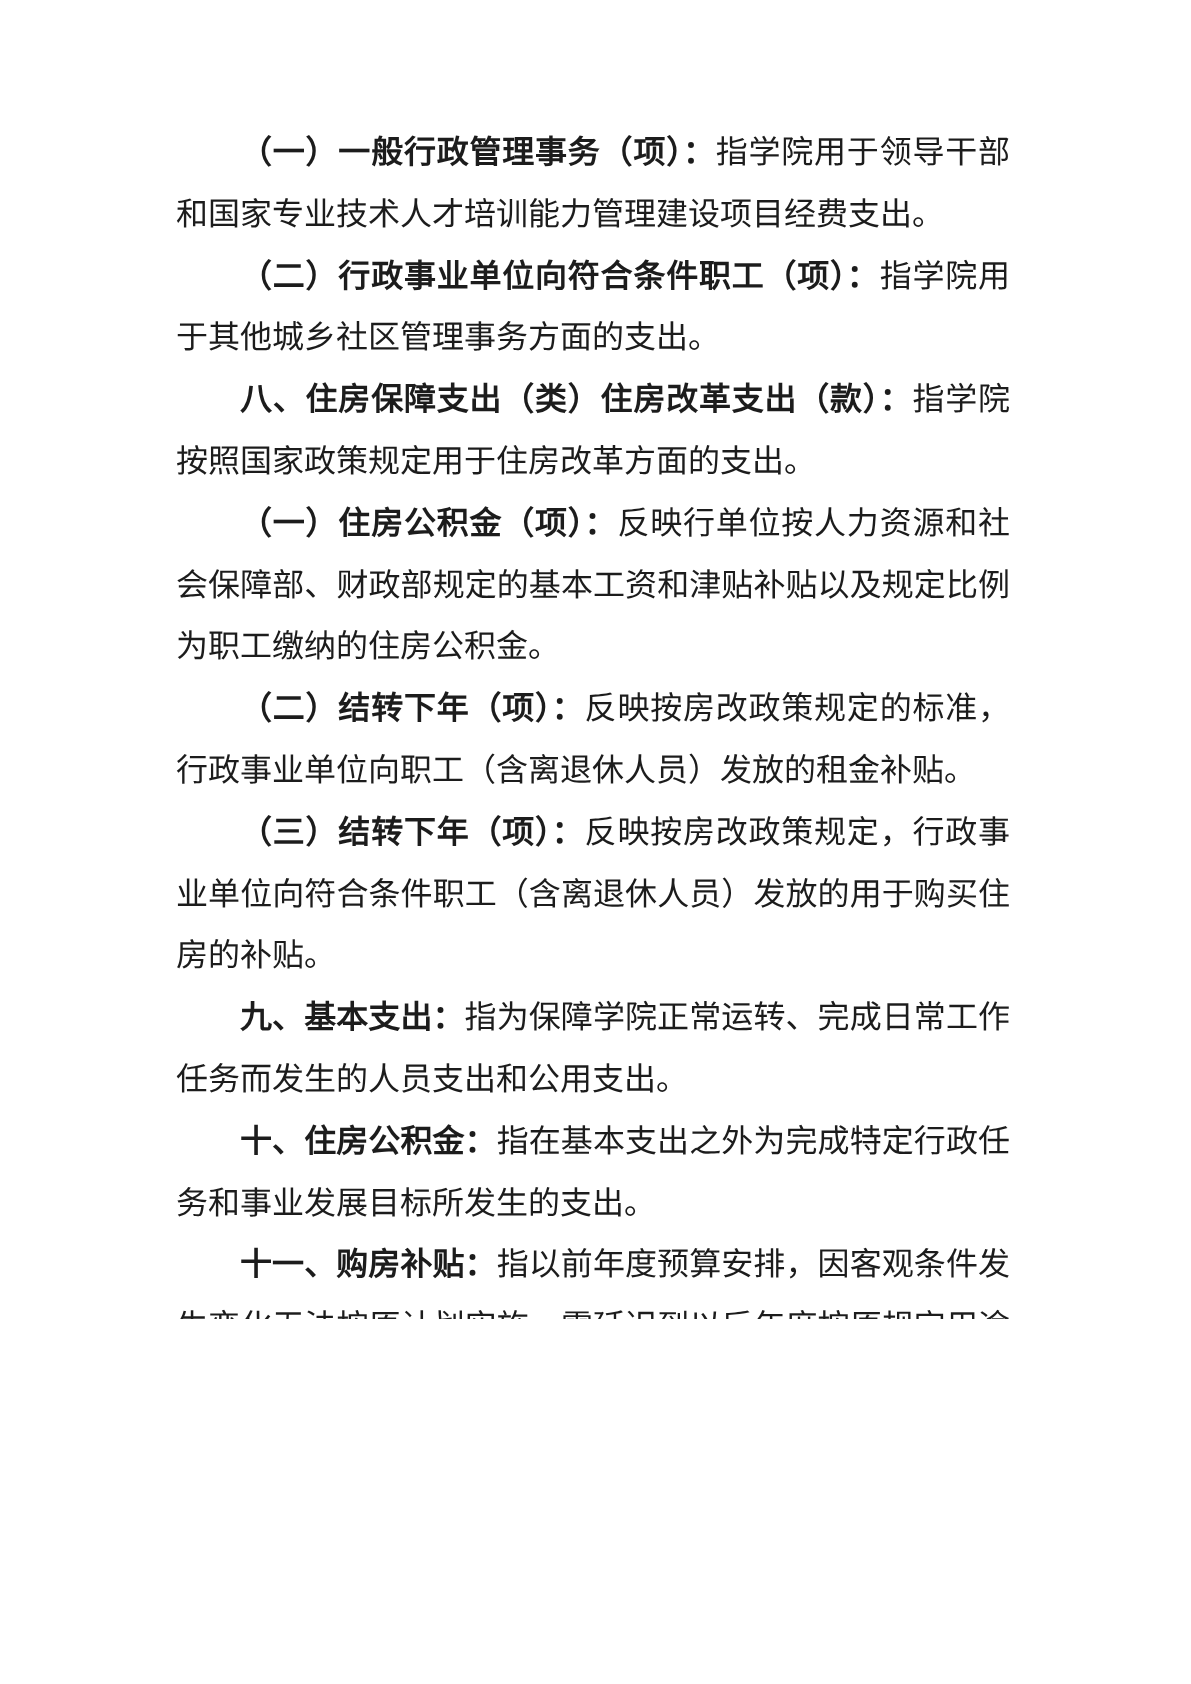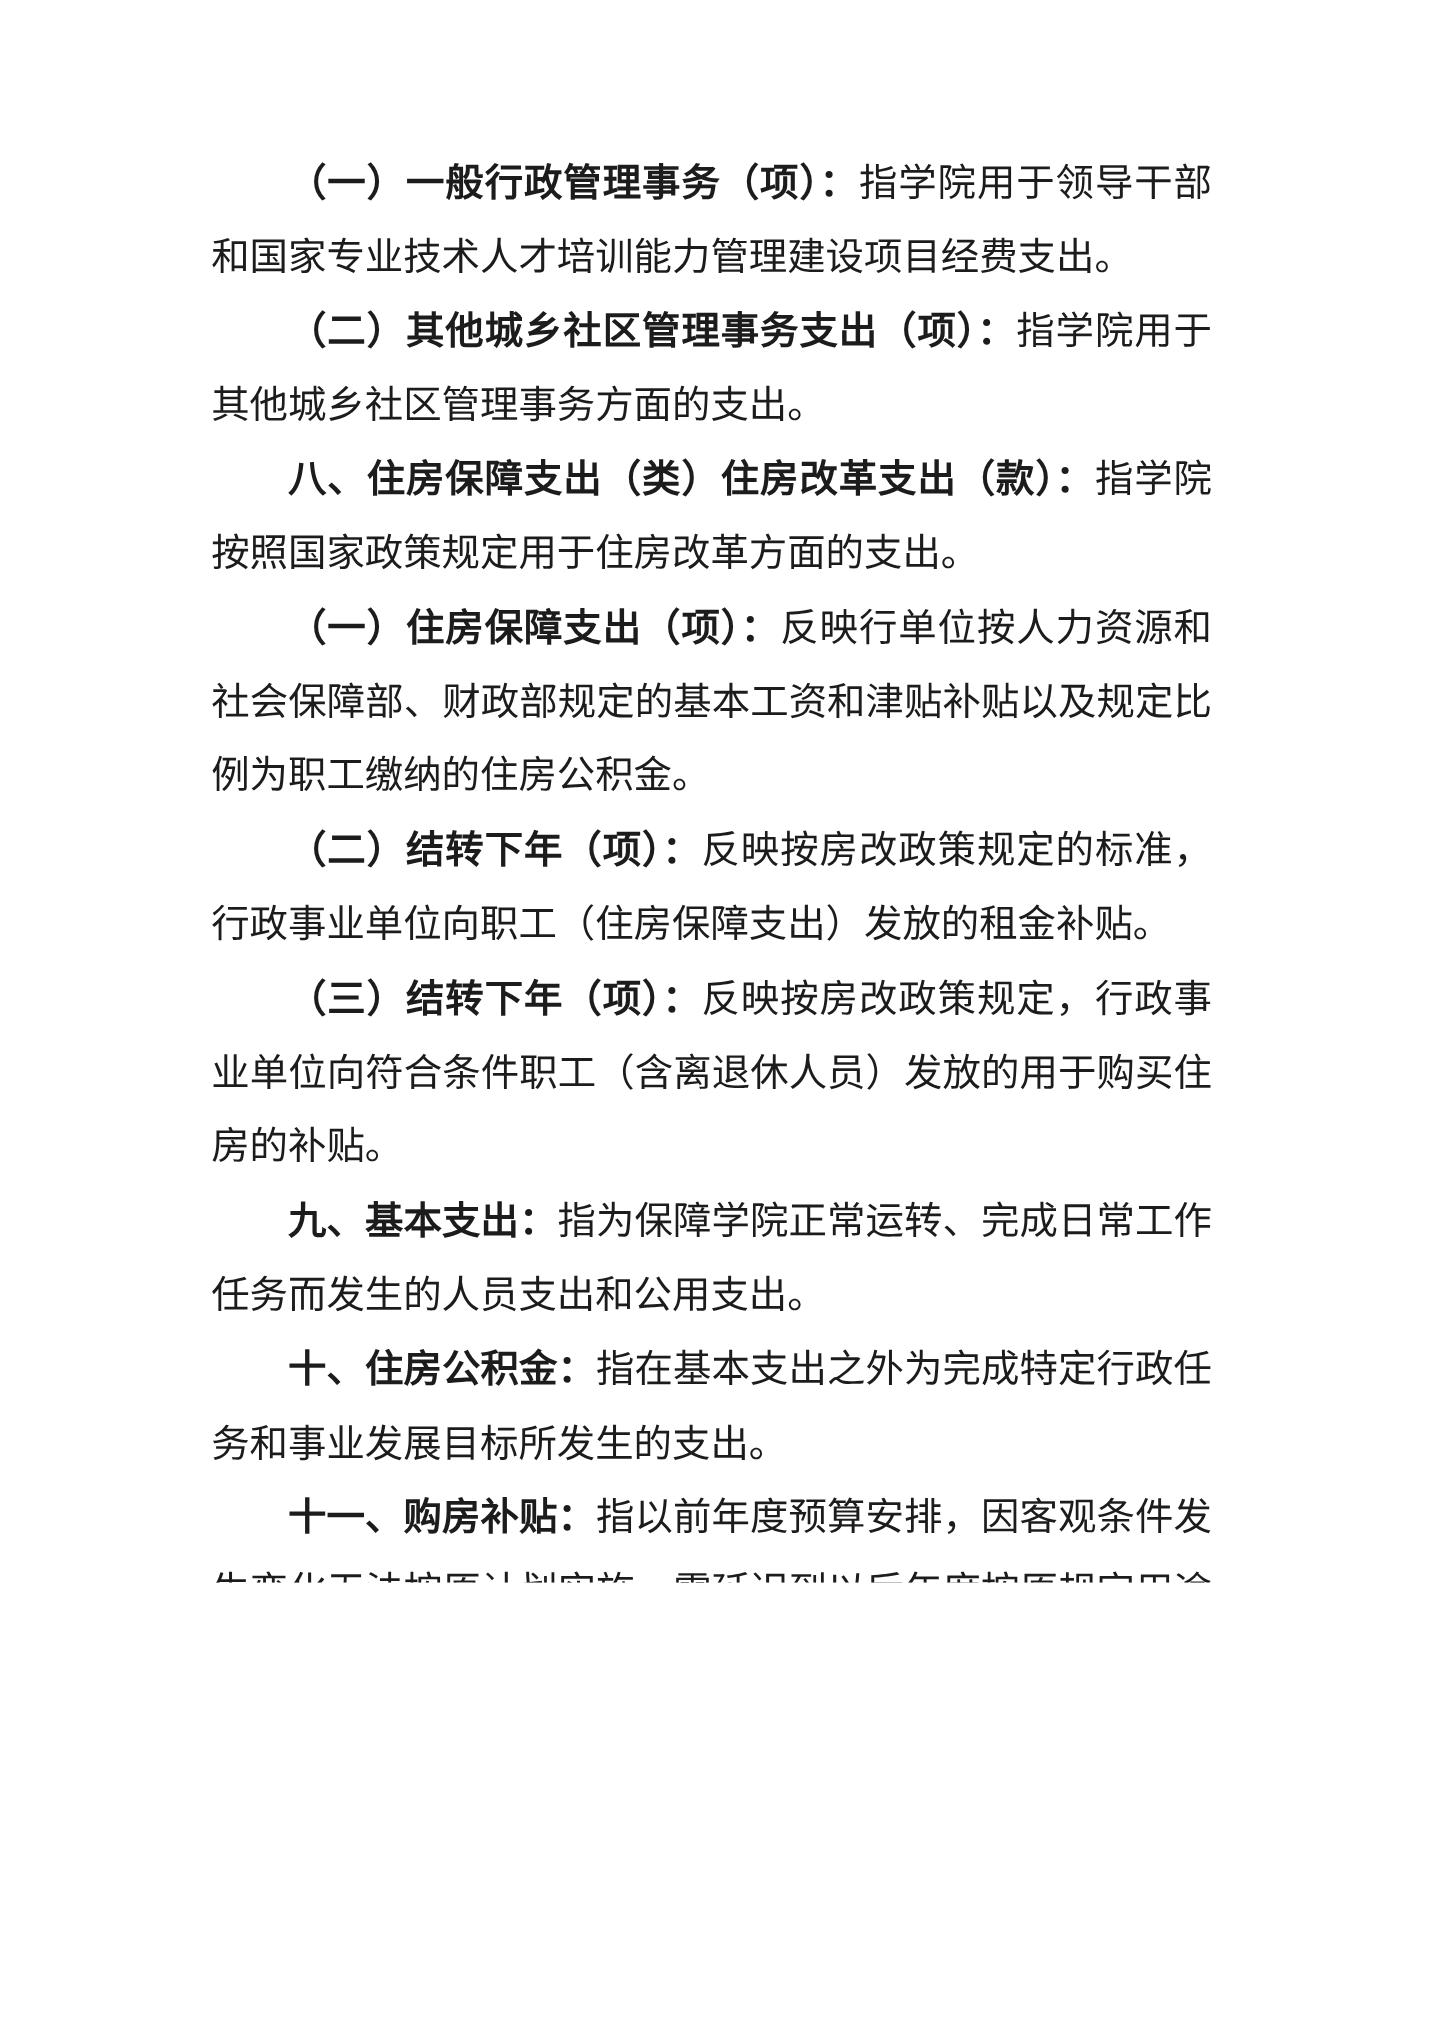--- a/index.html
+++ b/index.html
@@ -50,23 +50,23 @@
     color: #be185d;
     font-family: "Liberation Serif", serif;
   }
 </style>
 </head>
 <body>
 
 <div class="page">
   <div class="content">
     <p class="para"><b class="lead">（一）一般行政管理事务（项）：</b><span class="rest">指学院用于领导干部和国家专业技术人才培训能力管理建设项目经费支出。</span></p>
-    <p class="para"><b class="lead">（二）其他城乡社区管理事务支出（项）：</b><span class="rest">指学院用于其他城乡社区管理事务方面的支出。</span></p>
+    <p class="para"><b class="lead">（二）行政事业单位向符合条件职工（项）：</b><span class="rest">指学院用于其他城乡社区管理事务方面的支出。</span></p>
     <p class="para"><b class="lead">八、住房保障支出（类）住房改革支出（款）：</b><span class="rest">指学院按照国家政策规定用于住房改革方面的支出。</span></p>
-    <p class="para"><b class="lead">（一）住房保障支出（项）：</b><span class="rest">反映行单位按人力资源和社会保障部、财政部规定的基本工资和津贴补贴以及规定比例为职工缴纳的住房公积金。</span></p>
-    <p class="para"><b class="lead">（二）结转下年（项）：</b><span class="rest">反映按房改政策规定的标准，行政事业单位向职工（住房保障支出）发放的租金补贴。</span></p>
+    <p class="para"><b class="lead">（一）住房公积金（项）：</b><span class="rest">反映行单位按人力资源和社会保障部、财政部规定的基本工资和津贴补贴以及规定比例为职工缴纳的住房公积金。</span></p>
+    <p class="para"><b class="lead">（二）结转下年（项）：</b><span class="rest">反映按房改政策规定的标准，行政事业单位向职工（含离退休人员）发放的租金补贴。</span></p>
     <p class="para"><b class="lead">（三）结转下年（项）：</b><span class="rest">反映按房改政策规定，行政事业单位向符合条件职工（含离退休人员）发放的用于购买住房的补贴。</span></p>
     <p class="para"><b class="lead">九、基本支出：</b><span class="rest">指为保障学院正常运转、完成日常工作任务而发生的人员支出和公用支出。</span></p>
     <p class="para"><b class="lead">十、住房公积金：</b><span class="rest">指在基本支出之外为完成特定行政任务和事业发展目标所发生的支出。</span></p>
     <p class="para"><b class="lead">十一、购房补贴：</b><span class="rest">指以前年度预算安排，因客观条件发生变化无法按原计划实施，需延迟到以后年度按原规定用途继续使用的资金。</span></p>
   </div>
   <div class="footer">- 21 -</div>
 </div>
 
 </body></html>

